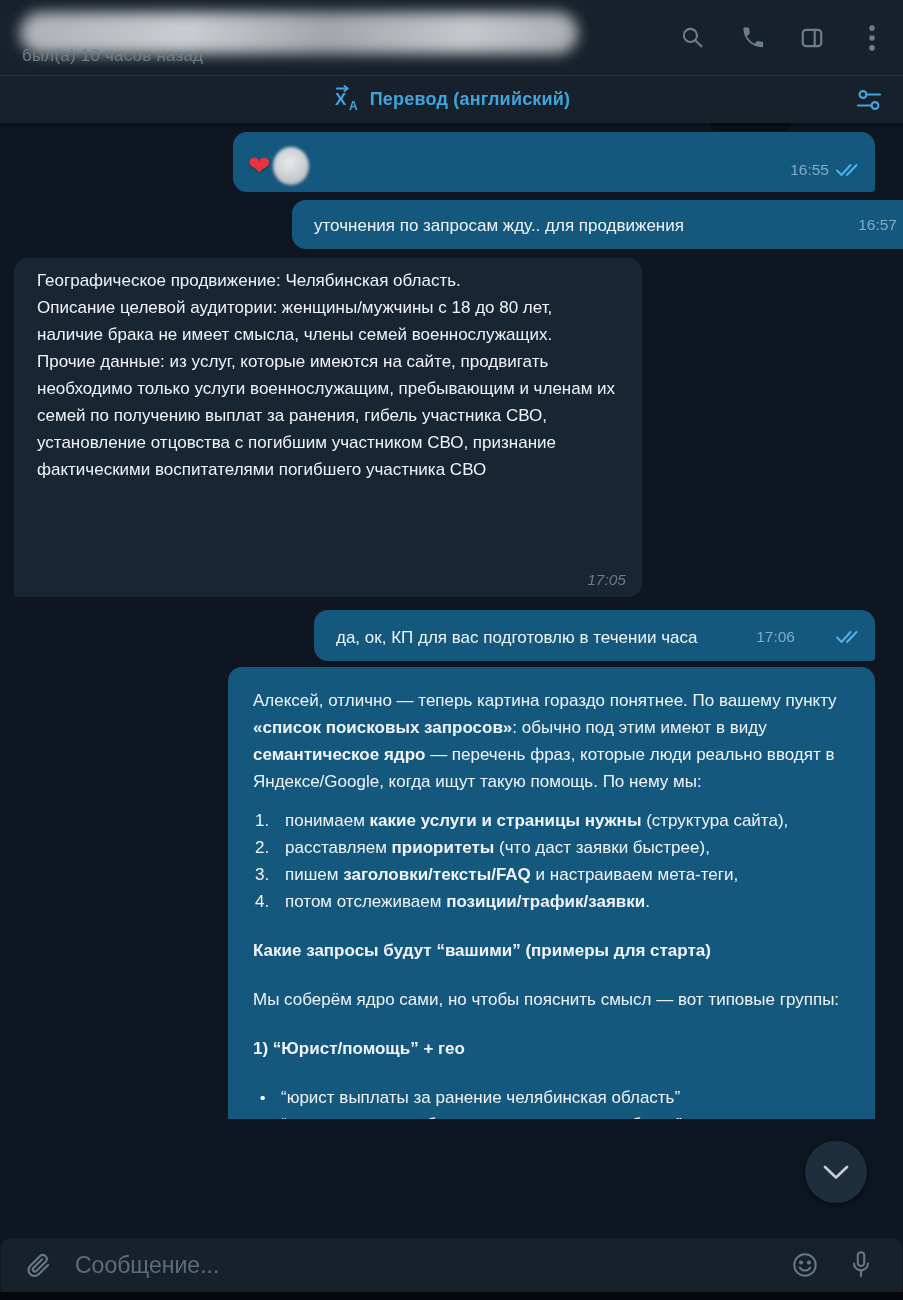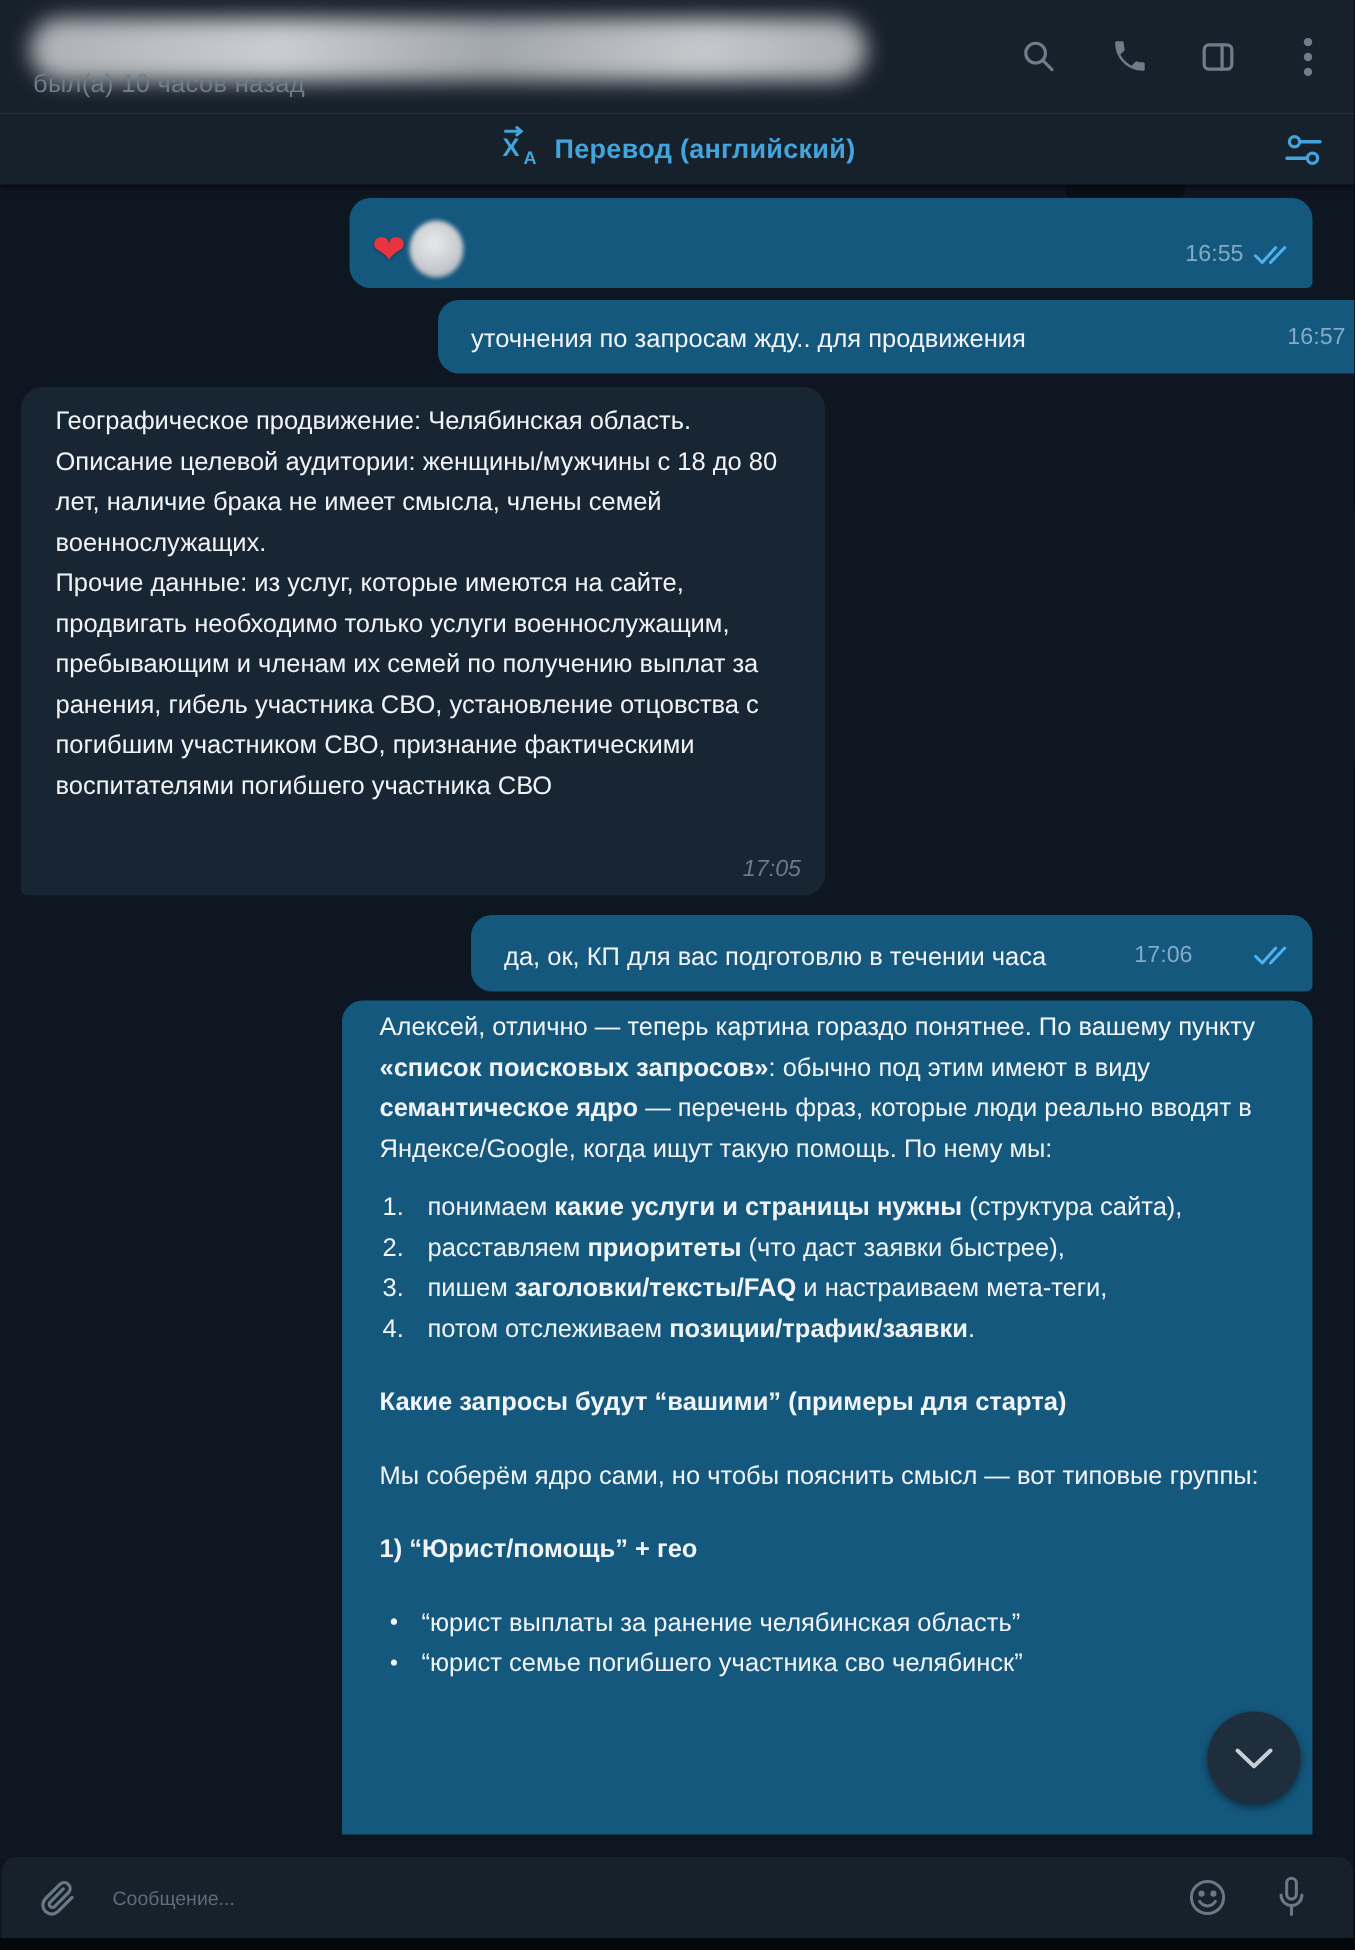--- a/index.html
+++ b/index.html
@@ -51,25 +51,25 @@
     filter:blur(1.5px);
   }
   .m1 .meta{position:absolute;right:14px;bottom:9px;}
   
   .oneline{display:flex;align-items:flex-end;justify-content:space-between;padding:11px 14px 10px 22px;}
   .m2{left:292px;top:200px;width:685px;height:49px;border-radius:14px 14px 4px 14px;}
   .m4{left:314px;top:610px;width:561px;height:51px;border-radius:14px 14px 4px 14px;}
   .oneline .txt{padding-right:10px;}
   .oneline .meta{padding-bottom:1px;gap:40px;}
   
-  .m3{left:14px;top:258px;width:536px;height:339px;border-radius:14px 14px 14px 4px;padding:9px 22px 10px 23px;}
+  .m3{left:14px;top:258px;width:628px;height:339px;border-radius:14px 14px 14px 4px;padding:9px 22px 10px 23px;}
   .m3 p{margin:0;}
   .m3 .meta{position:absolute;right:16px;bottom:4px;font-style:italic;}
   
-  .m5{left:228px;top:667px;width:647px;height:556px;border-radius:14px 14px 0 0;padding:4px 22px 0 25px;overflow:hidden;}
+  .m5{left:228px;top:667px;width:647px;height:452px;border-radius:14px 14px 0 0;padding:20px 22px 0 25px;overflow:hidden;}
   .m5 p{margin:0 0 22px 0;}
   .m5 .p1{margin-bottom:12px;}
   b,.bld{font-weight:700;}
   .oli{position:relative;padding-left:32px;}
   .oli .num{position:absolute;left:2px;}
   .olist{margin:0 0 22px 0;}
   .bli{position:relative;padding-left:28px;}
   .bli .dot{position:absolute;left:7px;font-size:15px;}
   
   .fab{
@@ -77,21 +77,21 @@
     background:#1f2e3d;box-shadow:0 2px 6px rgba(0,0,0,.5);z-index:20;
     display:flex;align-items:center;justify-content:center;cursor:pointer;
   }
   
   .composer{
     position:absolute;left:1px;top:1238px;width:901px;height:54px;background:#17212b;
     border-radius:10px 10px 0 0;z-index:30;display:flex;align-items:center;
   }
   .c-icon{width:30px;height:30px;display:flex;align-items:center;justify-content:center;cursor:pointer;flex:0 0 auto;}
   .clip{margin-left:22px;}
-  .msg-input{flex:1;margin-left:22px;font-size:13px;color:#5d6c79;cursor:text;}
+  .msg-input{flex:1;margin-left:22px;font-size:23px;color:#5d6c79;cursor:text;}
   .smile{margin-right:26px;}
   .mic{margin-right:26px;}
   .bottom-strip{position:absolute;left:0;top:1292px;width:903px;height:8px;background:#04070b;z-index:31;}
 </style>
 </head>
 <body>
 
 <div class="app">
 
   <div class="header">

